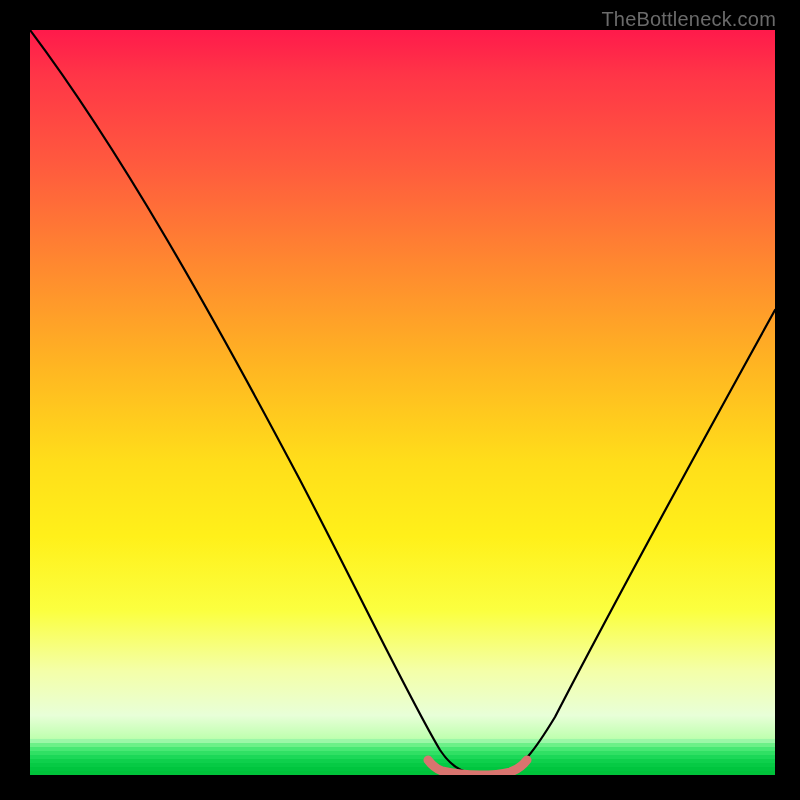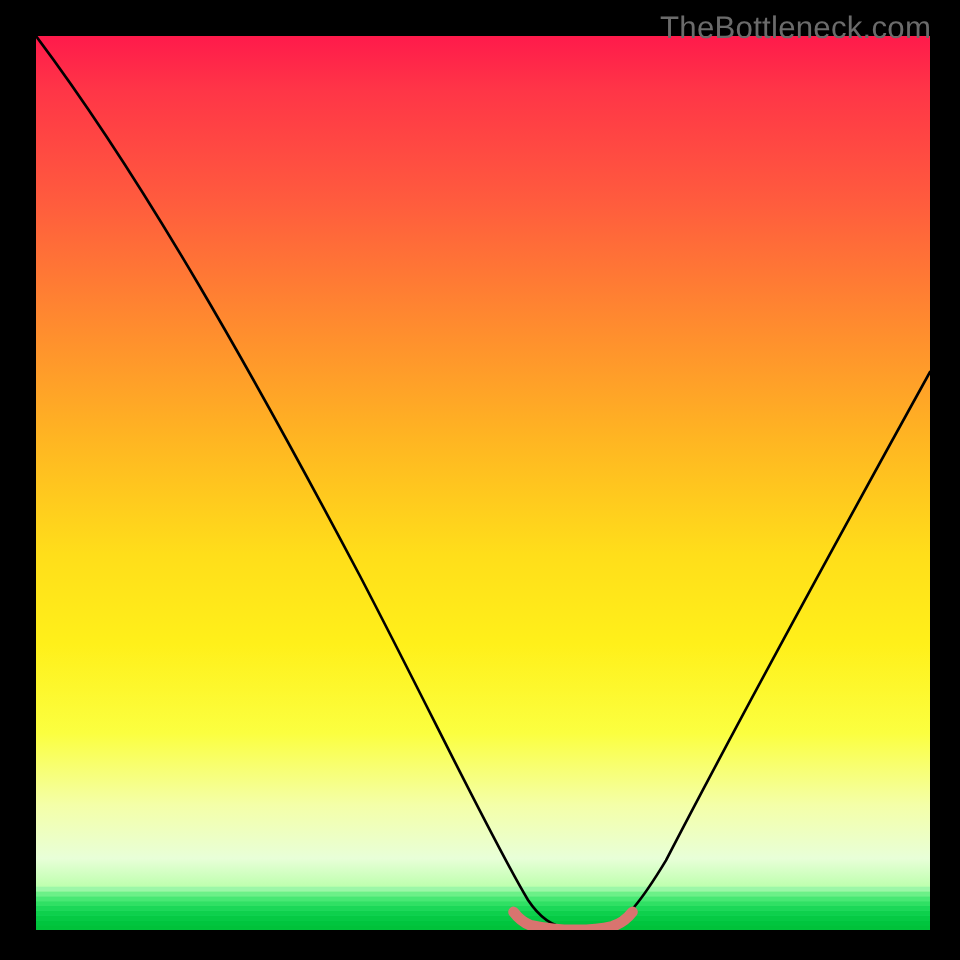--- a/index.html
+++ b/index.html
@@ -30,21 +30,21 @@
       #0cd050 99.3%,
       #00c840 100%
     );
   }
 
   .attribution {
     position: absolute;
     top: 8px;
     right: 24px;
     color: #6b6b6b;
-    font-size: 26px;
+    font-size: 20px;
     font-weight: 400;
     letter-spacing: 0.2px;
   }
 
   svg.curve {
     position: absolute;
     left: 0; top: 0;
     width: 745px; height: 745px;
   }
 

